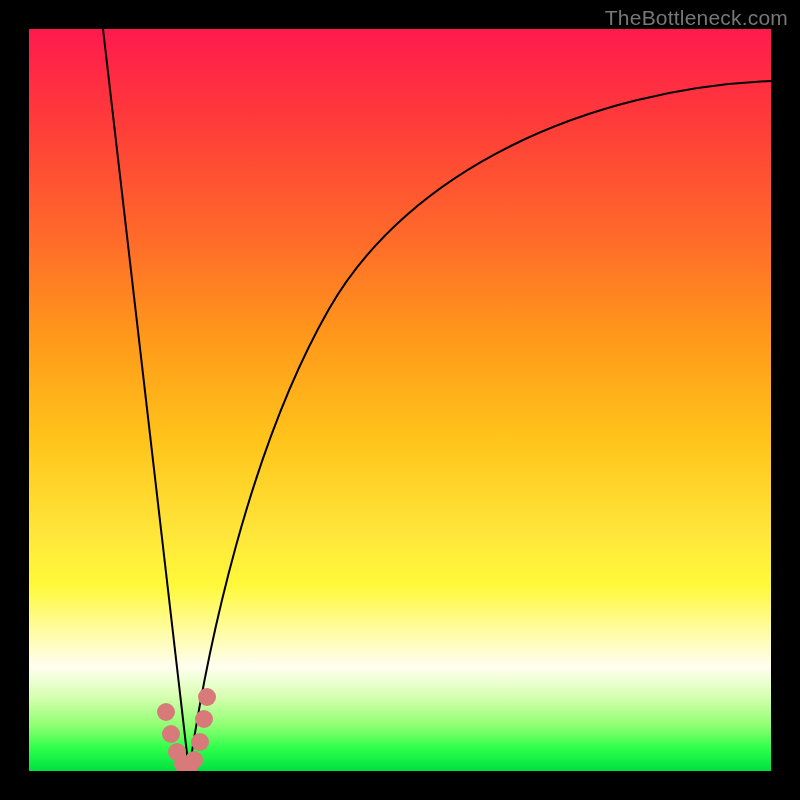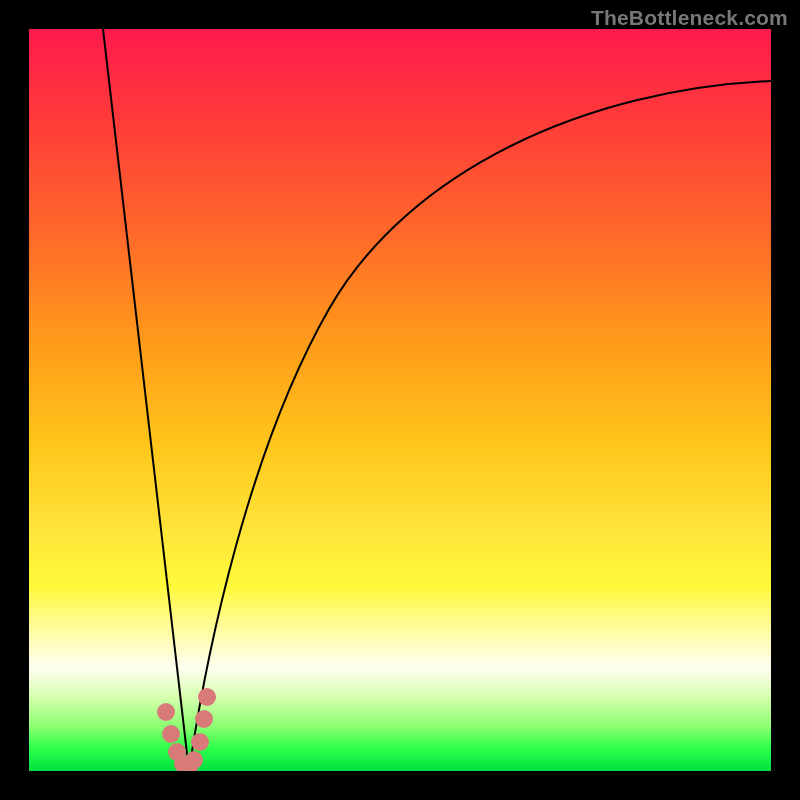--- a/index.html
+++ b/index.html
@@ -32,21 +32,21 @@
       #2cff4a 97%,
       #00e040 100%
     );
   }
   .watermark {
     position: absolute;
     top: 6px;
     right: 12px;
     color: #777;
     font-size: 21px;
-    font-weight: 700;
+    font-weight: 400;
     letter-spacing: 0.2px;
     z-index: 5;
   }
   svg.curves {
     position: absolute;
     left: 0; top: 0;
     width: 742px;
     height: 742px;
     z-index: 2;
   }

